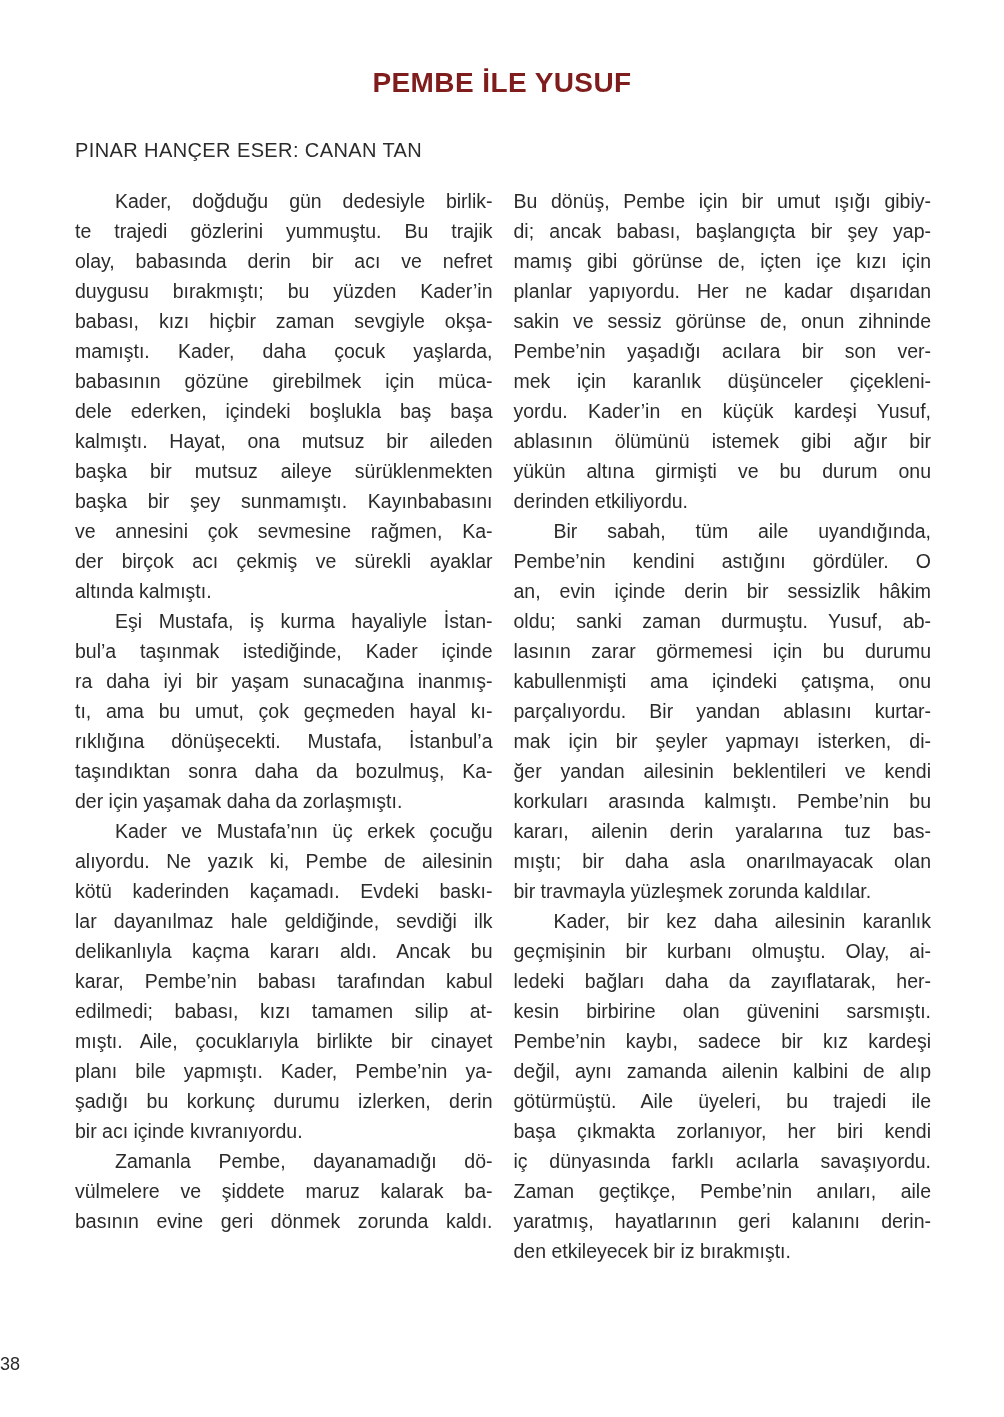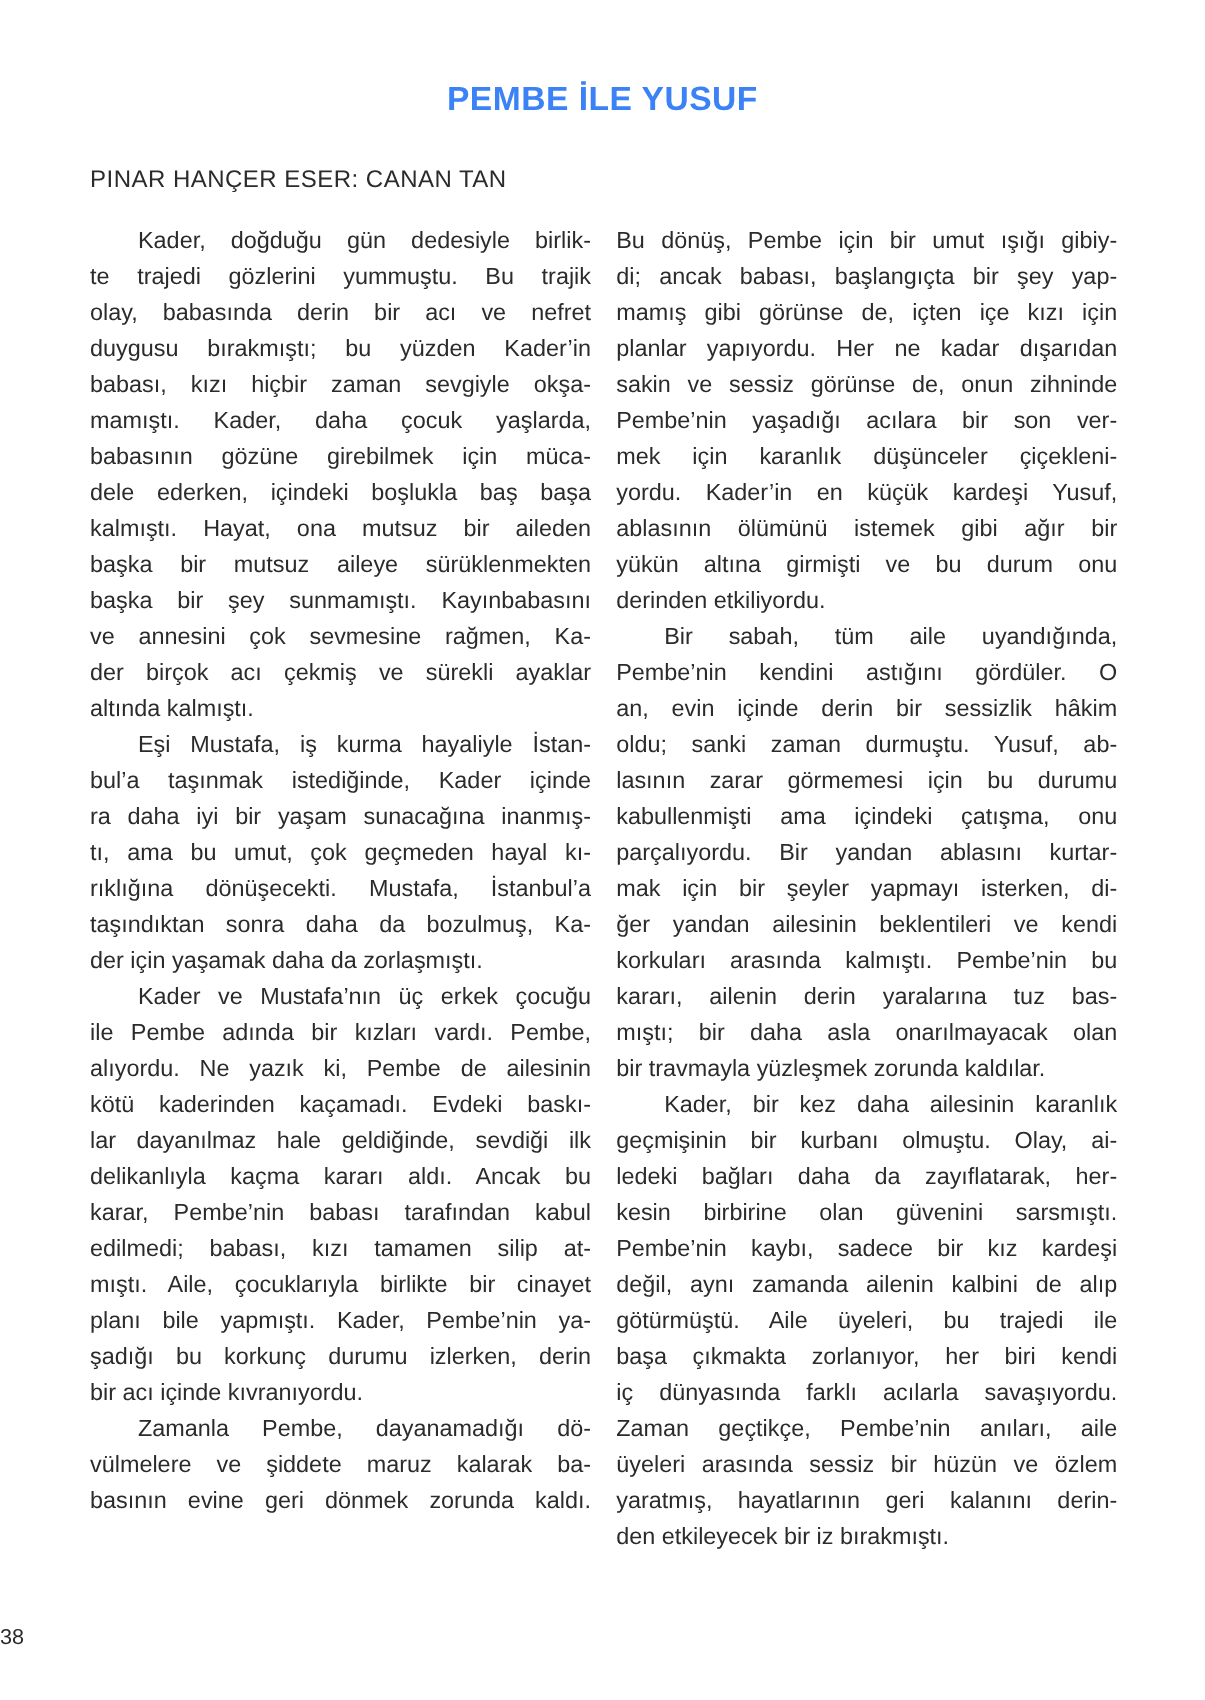--- a/index.html
+++ b/index.html
@@ -12,21 +12,21 @@
     color: #2b2b2b;
     overflow: hidden;
   }
   .title {
     margin: 0;
     padding-top: 66px;
     text-align: center;
     font-size: 28px;
     line-height: 34px;
     font-weight: 700;
-    color: #3b82f6;
+    color: #7f1d1d;
     letter-spacing: 0.4px;
   }
   .byline {
     margin: 38px 0 0 75px;
     font-size: 20px;
     line-height: 24px;
     letter-spacing: 0.4px;
     color: #2b2b2b;
   }
   .columns {
@@ -82,21 +82,20 @@
           <div class="pline">Eşi Mustafa, iş kurma hayaliyle İstan-</div>
           <div class="pline">bul’a taşınmak istediğinde, Kader içinde</div>
           <div class="pline">ra daha iyi bir yaşam sunacağına inanmış-</div>
           <div class="pline">tı, ama bu umut, çok geçmeden hayal kı-</div>
           <div class="pline">rıklığına dönüşecekti. Mustafa, İstanbul’a</div>
           <div class="pline">taşındıktan sonra daha da bozulmuş, Ka-</div>
           <div class="pline">der için yaşamak daha da zorlaşmıştı.</div>
         </div>
         <div class="para indent ends">
           <div class="pline">Kader ve Mustafa’nın üç erkek çocuğu</div>
-          <div class="pline">ile Pembe adında bir kızları vardı. Pembe,</div>
           <div class="pline">alıyordu. Ne yazık ki, Pembe de ailesinin</div>
           <div class="pline">kötü kaderinden kaçamadı. Evdeki baskı-</div>
           <div class="pline">lar dayanılmaz hale geldiğinde, sevdiği ilk</div>
           <div class="pline">delikanlıyla kaçma kararı aldı. Ancak bu</div>
           <div class="pline">karar, Pembe’nin babası tarafından kabul</div>
           <div class="pline">edilmedi; babası, kızı tamamen silip at-</div>
           <div class="pline">mıştı. Aile, çocuklarıyla birlikte bir cinayet</div>
           <div class="pline">planı bile yapmıştı. Kader, Pembe’nin ya-</div>
           <div class="pline">şadığı bu korkunç durumu izlerken, derin</div>
           <div class="pline">bir acı içinde kıvranıyordu.</div>
@@ -140,20 +139,19 @@
           <div class="pline">Kader, bir kez daha ailesinin karanlık</div>
           <div class="pline">geçmişinin bir kurbanı olmuştu. Olay, ai-</div>
           <div class="pline">ledeki bağları daha da zayıflatarak, her-</div>
           <div class="pline">kesin birbirine olan güvenini sarsmıştı.</div>
           <div class="pline">Pembe’nin kaybı, sadece bir kız kardeşi</div>
           <div class="pline">değil, aynı zamanda ailenin kalbini de alıp</div>
           <div class="pline">götürmüştü. Aile üyeleri, bu trajedi ile</div>
           <div class="pline">başa çıkmakta zorlanıyor, her biri kendi</div>
           <div class="pline">iç dünyasında farklı acılarla savaşıyordu.</div>
           <div class="pline">Zaman geçtikçe, Pembe’nin anıları, aile</div>
-          <div class="pline">üyeleri arasında sessiz bir hüzün ve özlem</div>
           <div class="pline">yaratmış, hayatlarının geri kalanını derin-</div>
           <div class="pline">den etkileyecek bir iz bırakmıştı.</div>
         </div>
       </div>
   </div>
   <div class="page-number">38</div>
 </div>
 
 </body></html>

